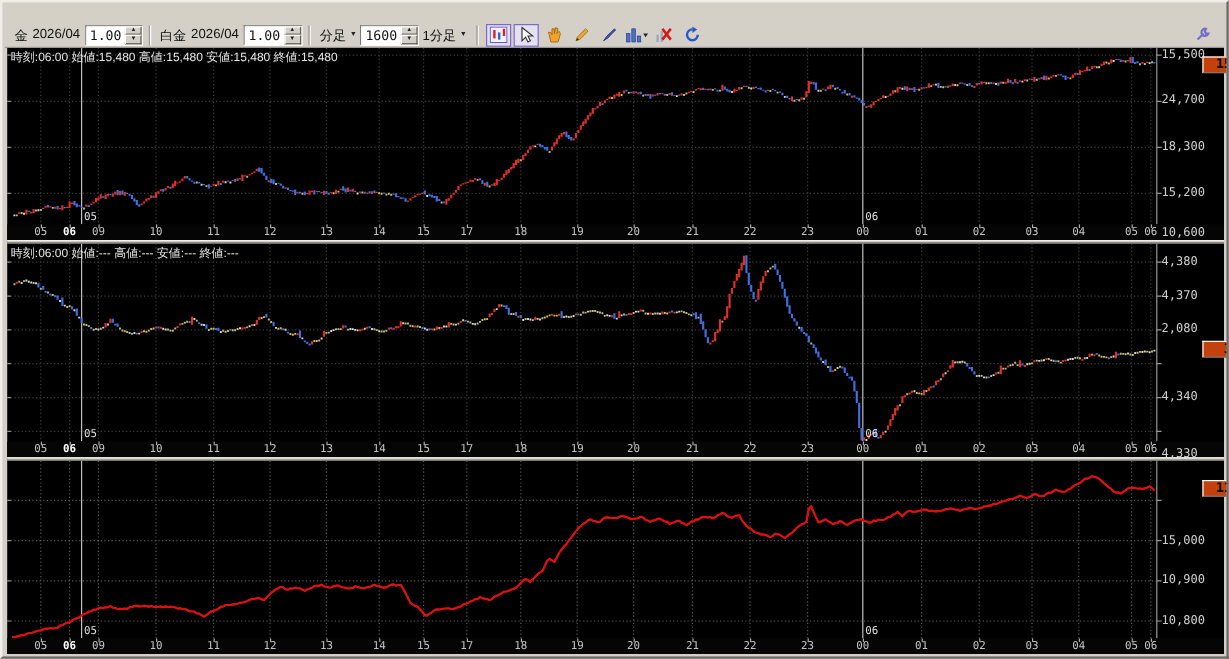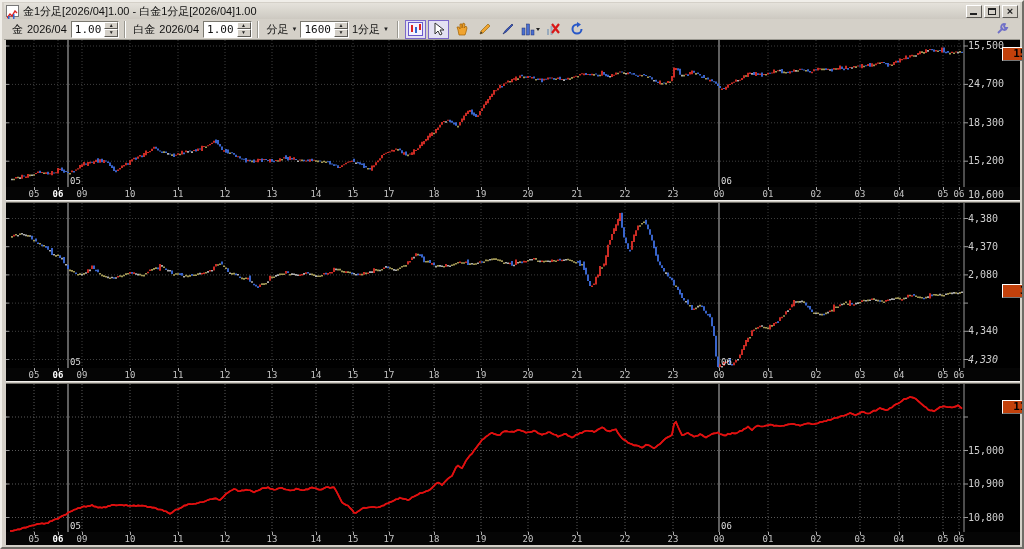--- a/index.html
+++ b/index.html
@@ -54,41 +54,20 @@
      border:1px solid;border-color:#fff #777 #777 #fff;color:#000;font-weight:bold;
      font-size:11px;line-height:12px;font-family:"DejaVu Sans Mono",monospace;text-align:right;
      padding-right:4px;z-index:4;}
   .datemark{position:absolute;font-size:9px;color:#ddd;font-family:"DejaVu Sans Mono",monospace;z-index:2;}
 </style>
 </head>
 <body>
 
 <div id="win">
 
-  <div id="titlebar">
-    <div id="title-icon">
-      <svg width="11" height="10" viewBox="0 0 11 10">
-        <polyline points="0,8 3,4 5,6 8,1 10,3" fill="none" stroke="#d22" stroke-width="1.4"></polyline>
-        <rect x="1" y="6" width="1.5" height="3" fill="#36c"></rect>
-        <rect x="6" y="4" width="1.5" height="5" fill="#36c"></rect>
-      </svg>
-    </div>
-    <span id="title-text">金1分足[2026/04]1.00 - 白金1分足[2026/04]1.00</span>
-    <div class="winbtns">
-      <div class="winbtn">
-          <div class="g-min"></div>
-        </div>
-      <div class="winbtn">
-          <div class="g-max"></div>
-        </div>
-      <div class="winbtn">
-          <div class="g-close">×</div>
-        </div>
-    </div>
-  </div>
 
   <div id="toolbar">
     <span class="tb-label">金</span>
     <span class="tb-month">2026/04</span>
     <div class="spin">
       <div class="val">1.00</div>
       <div class="btns">
           <div>▲</div>
           <div>▼</div>
         </div>
@@ -173,20 +152,21 @@
     <div class="iconbtn" id="wrench-btn">
       <svg width="14" height="14" viewBox="0 0 14 14">
         <path d="M3 11 L8 6 M10 2 A3 3 0 1 0 12 6 L10 6 L9 4 Z" fill="none" stroke="#7070c8" stroke-width="1.8"></path>
       </svg>
     </div>
   </div>
 
   <div id="chart">
 
     <div class="pane" id="pane0" style="top:0;height:160px;">
+      <div class="pane-header">時刻:06:00 始値:15,480 高値:15,480 安値:15,480 終値:15,480</div>
       <svg id="svg0" width="1014" height="147">
           <path d="M28 0V147M52 0V147M76 0V147M124 0V147M172 0V147M219 0V147M266 0V147M310 0V147M347 0V147M383 0V147M428 0V147M475 0V147M522 0V147M571 0V147M619 0V147M667 0V147M762 0V147M810 0V147M854 0V147M893 0V147M937 0V147M953 0V147" stroke="#3f3f3f" stroke-width="1" fill="none" stroke-dasharray="1,2"></path>
           <path d="M0 6.0H958M0 44.4H958M0 82.8H958M0 121.2H958" stroke="#3f3f3f" stroke-width="1" fill="none" stroke-dasharray="1,2"></path>
           <path d="M62 0V147M713 0V147" stroke="#c0c0c0" stroke-width="1" fill="none"></path>
           <path d="M958 0V147M958 6.0h4M0 6.0h3M958 44.4h4M0 44.4h3M958 82.8h4M0 82.8h3M958 121.2h4M0 121.2h3" stroke="#999" stroke-width="1" fill="none"></path>
           <path d="M10 136.9V138.4M16 134.7V138.7M20 136.4v1.6M22 134.1V137.7M30 133.1V134.1M32 131.4V133.1M36 131.9V132.9M40 132.3v1.6M44 133.3V134.3M46 131.1V135.2M50 132.3V133.3M52 127.9V133.4M54 128.7V129.9M66 130.4V132.2M70 129.5V130.8M72 128.2V129.5M74 125.0V128.5M76 124.3V127.0M78 121.9V125.5M82 122.0V125.9M84 121.7V123.5M88 121.3V124.0M90 119.7V122.1M94 119.2V122.7M98 119.9V123.1M112 129.6V131.0M114 127.9V129.6M116 125.4V127.9M118 124.9v1.6M120 122.7V125.2M124 120.3V124.9M126 119.3V121.4M128 117.7V119.3M132 116.6V118.8M134 115.1V116.6M138 113.0V116.9M140 110.6V115.2M142 112.0V113.0M144 111.1V112.2M146 108.7V111.1M148 106.7V108.7M170 114.7V115.7M172 113.2V114.7M176 110.7V114.5M180 110.6V112.2M188 109.9V110.9M192 108.5V110.9M196 105.7V110.9M198 106.0V107.0M202 105.3V106.3M204 104.0V105.3M206 102.8V104.0M208 100.7V102.8M218 110.2v1.6M232 116.2V117.2M242 119.8V121.3M250 120.8V121.8M252 118.7V122.2M254 119.0V120.3M258 119.1V120.1M264 118.9V122.4M270 120.0V121.0M274 118.2V121.6M278 117.2V118.4M284 116.3V119.9M288 117.3V119.7M294 119.6V120.6M300 120.4V121.4M304 119.3V121.7M308 119.7V120.8M334 127.1V128.1M336 125.3V127.1M338 124.3V125.3M340 122.7V124.3M342 121.7V122.7M344 121.2V122.2M346 120.7V121.7M366 125.6V130.7M368 125.2V127.3M370 122.2V125.2M372 120.6V122.2M374 118.3V120.6M376 115.0V118.3M378 113.8V115.0M380 112.7V113.8M382 112.1V113.1M384 111.5V112.5M386 109.8V111.5M388 110.1v1.6M390 108.4V109.8M398 112.3V114.8M404 113.6V114.6M406 112.2V115.0M408 109.2V114.4M410 109.9V111.1M412 108.2V109.9M414 104.8V108.2M416 101.8V105.9M418 100.9V104.3M420 99.1V101.2M422 95.8V100.3M424 93.2V97.6M426 92.2V95.9M430 89.1V93.3M432 87.5V90.0M434 84.8V87.5M436 81.9V84.8M438 81.1V82.1M442 79.8V80.8M454 82.0V85.5M456 78.5V82.0M458 75.4V80.3M460 72.8V76.1M462 70.8V74.0M464 69.9V72.1M472 75.3V77.0M474 70.9V75.3M476 68.2V70.9M478 64.4V68.2M480 61.3V65.1M482 59.0V63.2M484 56.1V59.7M486 53.7V56.9M488 50.1V54.7M490 50.2V51.3M492 48.2V50.2M494 44.7V48.3M498 43.6V46.0M500 42.4V43.6M502 40.4V42.4M506 39.0V42.2M508 38.2v1.6M510 36.6V40.7M514 35.5V38.0M522 36.0V38.1M526 36.9v1.6M534 38.4V40.0M538 38.8V40.4M542 37.5V39.5M546 37.4V38.5M552 37.5v1.6M556 39.1V40.1M562 37.8V39.6M568 36.5V37.7M570 35.8V36.8M574 34.1V35.4M576 33.3V34.3M578 33.6v1.6M582 34.0V35.0M586 33.8V35.3M596 30.7V35.7M606 34.0V37.0M608 34.8V35.8M610 32.6V34.8M614 31.5V32.5M622 32.6v1.6M634 34.8V35.8M654 40.5V44.3M662 41.0V43.1M666 36.1V41.2M668 27.5V37.5M670 27.9V30.0M680 33.8V34.8M684 32.1V34.4M686 30.6V34.2M704 39.8v1.6M716 48.4v1.6M720 46.8V49.8M722 44.6V47.8M724 44.1V45.1M726 42.4V44.1M728 41.7V42.7M730 39.4V41.7M734 39.7V40.7M736 37.9V40.1M738 35.3V38.2M742 32.8V37.1M744 32.6V34.0M750 32.0V36.1M754 33.6V35.0M758 34.1V35.1M762 32.8V34.5M766 32.6V33.6M768 29.4V33.2M772 30.2V31.2M784 31.2V33.4M788 29.6V31.8M794 28.8V30.0M806 31.7v1.6M808 29.2V31.2M812 27.7V30.5M814 28.3V29.4M822 28.7V30.0M828 28.0V29.7M832 28.1v1.6M834 25.6V29.4M840 25.8V28.9M844 26.9V28.1M848 26.1V27.6M852 25.5V26.5M856 24.1V28.2M862 24.1V26.0M866 23.2V26.8M870 23.6v1.6M872 22.4V23.8M876 21.9V22.9M884 24.3V25.3M888 22.0V25.0M890 20.7V22.7M894 18.6V22.6M896 18.9V20.2M898 18.3V19.3M900 15.4V19.2M904 15.3V17.4M906 14.7V16.2M912 13.1V15.1M914 11.3V14.2M920 9.3V12.9M924 9.1V10.1M930 10.0V11.5M936 7.4V12.5M946 11.7V13.1M950 11.4V12.4" stroke="#e23028" stroke-width="1.8" fill="none"></path>
           <path d="M18 135.6V136.6M34 130.8V132.9M42 131.7V134.6M48 132.6V133.6M56 127.5V131.1M58 129.5V132.7M60 131.0V132.1M62 132.1V133.1M68 130.9v1.6M80 123.5V124.7M86 121.7V122.7M92 118.3V122.7M96 118.7V122.2M100 120.6V121.6M102 121.6V123.1M104 122.4V125.9M106 125.3V128.0M108 126.6V131.0M110 130.3V132.2M122 123.2v1.6M130 117.4V119.8M136 115.6v1.6M150 106.7V108.7M152 108.5V110.5M154 110.4V111.4M156 111.5v1.6M160 111.6V113.0M164 113.4V114.4M168 113.5V117.0M178 112.6v1.6M184 110.4V111.4M190 109.2V111.5M194 108.5V109.5M210 99.5V103.2M212 100.1V104.6M214 104.0V106.4M216 106.4V110.0M220 109.1V112.7M222 109.5V113.6M226 112.2V113.2M228 113.0V114.8M230 114.8V117.0M234 116.2V118.4M236 118.4V119.4M238 118.7V119.8M240 117.9V122.5M244 119.7v1.6M248 119.5V122.7M256 118.6V122.0M260 119.1V120.1M262 119.9V120.9M266 119.1V121.7M268 120.7v1.6M280 115.2V118.9M282 117.1V120.4M286 118.1V119.6M290 119.0V120.0M298 119.8V121.3M302 119.4V121.2M306 118.8V120.9M314 120.4V121.4M322 121.3V122.3M324 121.0V124.4M326 123.4V124.4M328 124.3v1.6M330 124.6V125.6M332 125.3V128.1M348 118.7V122.1M352 121.9v1.6M354 122.2V124.5M356 123.4V125.0M358 123.3V127.9M360 125.9V127.6M364 127.9V129.4M394 108.6V110.3M396 110.3V113.3M400 111.5V115.6M444 79.8V82.2M446 80.8V82.8M448 82.5V84.6M450 82.3V85.7M466 69.6V74.4M468 72.5V75.8M470 74.1V77.0M496 46.0v1.6M516 34.7V36.2M520 36.5V37.7M524 36.3V37.3M528 36.4V38.5M532 38.4V40.0M536 38.4V42.3M540 38.8V39.8M544 37.5V38.5M548 38.1v1.6M554 36.8V39.8M560 38.8V39.8M580 33.1V34.9M584 34.0V35.3M590 33.6V34.6M592 34.8v1.6M598 32.1V34.8M600 34.0V36.2M602 34.7V37.0M616 31.5V32.6M624 32.1V33.4M626 33.4V34.4M628 32.9V34.7M630 34.7V35.7M632 35.5v1.6M638 34.0V35.2M640 35.1V36.1M644 36.0V37.2M646 37.2V39.4M650 39.7V41.7M652 41.7V42.9M658 42.5V43.5M672 28.3V30.4M674 28.8V34.8M682 34.3v1.6M688 30.7V32.8M692 32.6V34.1M694 34.1V35.5M696 36.4v1.6M698 35.1V37.9M702 37.5V39.5M706 39.3V41.3M708 41.3V42.3M710 41.5V43.7M712 43.6V45.9M714 45.9V48.0M718 47.9V48.9M748 31.9V34.9M752 33.2V35.0M756 32.6V36.7M764 32.7V33.7M776 28.9V33.3M782 31.8V32.9M786 31.2V32.2M796 28.8V29.8M798 29.6V30.6M802 29.2V31.5M804 31.0v1.6M810 29.2V30.2M820 28.3V30.0M826 28.7V31.5M836 26.6V28.9M838 28.6v1.6M842 28.1v1.6M854 25.6V26.6M860 25.2V26.2M864 23.0V26.7M878 21.9V23.0M880 23.0V24.3M882 22.9V26.7M892 20.8v1.6M902 17.5v1.6M926 9.1V10.2M928 9.6V11.7M934 10.0V11.0M938 7.5V12.5M940 11.7v1.6M942 11.0V12.7M956 11.7V13.0" stroke="#3f6fe0" stroke-width="1.8" fill="none"></path>
           <path d="M8 138.7v1.6M12 136.7v1.6M24 134.6v1.6M28 134.2v1.6M38 132.4v1.6M64 133.0v1.6M158 111.3v1.6M166 114.3v1.6M174 113.7v1.6M200 106.5v1.6M224 112.5v1.6M246 120.6v1.6M272 120.2v1.6M276 118.9v1.6M296 119.6v1.6M310 120.2v1.6M312 120.6v1.6M316 121.4v1.6M318 120.7v1.6M320 121.5v1.6M362 127.9v1.6M392 109.1v1.6M402 114.6v1.6M428 92.7v1.6M452 85.8v1.6M504 40.9v1.6M512 38.3v1.6M518 36.6v1.6M530 38.9v1.6M550 38.4v1.6M564 38.3v1.6M566 37.1v1.6M572 35.9v1.6M588 34.1v1.6M594 34.7v1.6M612 32.7v1.6M618 32.3v1.6M636 35.0v1.6M642 36.4v1.6M656 43.1v1.6M660 42.8v1.6M664 41.5v1.6M678 34.8v1.6M690 33.1v1.6M700 37.9v1.6M740 35.2v1.6M760 34.0v1.6M770 31.0v1.6M778 31.6v1.6M780 31.9v1.6M792 30.2v1.6M800 30.0v1.6M816 28.6v1.6M818 28.6v1.6M830 28.2v1.6M850 26.3v1.6M858 25.7v1.6M868 24.6v1.6M874 22.4v1.6M886 24.5v1.6M908 15.2v1.6M916 11.3v1.6M918 12.1v1.6M932 10.5v1.6M944 12.8v1.6M948 12.5v1.6M954 11.1v1.6" stroke="#c8bc6a" stroke-width="1.6" fill="none"></path>
           <path d="M6 138.7v1.6M14 137.3v1.6M26 134.4v1.6M162 113.1v1.6M182 111.1v1.6M186 111.3v1.6M292 120.5v1.6M350 122.5v1.6M440 81.2v1.6M558 39.3v1.6M604 35.9v1.6M620 33.0v1.6M648 39.9v1.6M676 34.8v1.6M732 40.0v1.6M746 33.1v1.6M774 29.7v1.6M790 30.1v1.6M824 29.2v1.6M846 27.2v1.6M910 15.2v1.6M922 10.1v1.6M952 11.8v1.6" stroke="#d8d8d8" stroke-width="1.6" fill="none"></path>
         </svg>
@@ -235,20 +215,21 @@
           <div class="hl" style="left: 893px;">04</div>
           <div class="tick" style="left: 937px;"></div>
           <div class="hl" style="left: 937px;">05</div>
           <div class="tick" style="left: 953px;"></div>
           <div class="hl" style="left: 953px;">06</div>
         </div>
     </div>
     <div class="divider" style="top:160px;"></div>
 
     <div class="pane" id="pane1" style="top:163px;height:178px;">
+      <div class="pane-header">時刻:06:00 始値:--- 高値:--- 安値:--- 終値:---</div>
       <svg id="svg1" width="1014" height="165">
           <path d="M28 0V165M52 0V165M76 0V165M124 0V165M172 0V165M219 0V165M266 0V165M310 0V165M347 0V165M383 0V165M428 0V165M475 0V165M522 0V165M571 0V165M619 0V165M667 0V165M762 0V165M810 0V165M854 0V165M893 0V165M937 0V165M953 0V165" stroke="#3f3f3f" stroke-width="1" fill="none" stroke-dasharray="1,2"></path>
           <path d="M0 15.5H958M0 43.7H958M0 71.9H958M0 100.1H958M0 128.3H958M0 156.5H958" stroke="#3f3f3f" stroke-width="1" fill="none" stroke-dasharray="1,2"></path>
           <path d="M62 0V165M713 0V165" stroke="#c0c0c0" stroke-width="1" fill="none"></path>
           <path d="M958 0V165M958 15.5h4M0 15.5h3M958 43.7h4M0 43.7h3M958 71.9h4M0 71.9h3M958 100.1h4M0 100.1h3M958 128.3h4M0 128.3h3M958 156.5h4M0 156.5h3" stroke="#999" stroke-width="1" fill="none"></path>
           <path d="M8 31.8v1.6M82 66.2V69.9M86 62.6V66.1M112 72.9v1.6M124 69.1v1.6M128 69.3v1.6M142 68.7v1.6M144 66.5v1.6M154 61.0V67.7M196 70.0v1.6M198 69.4v1.6M204 67.0v1.6M208 63.6V67.6M210 60.9V63.6M242 74.8v1.6M254 81.4V84.0M264 72.8V77.7M280 68.1V70.7M294 71.4v1.6M296 70.9v1.6M300 69.3v1.6M318 69.9v1.6M322 70.1v1.6M324 68.9v1.6M326 68.9v1.6M328 64.7V69.0M340 68.3v1.6M354 70.7v1.6M358 69.1V71.7M362 69.4v1.6M368 65.3V69.9M378 64.5v1.6M402 58.2V61.4M404 57.9v1.6M406 54.3V57.0M410 50.3V53.2M426 60.1v1.6M440 61.0V63.8M454 58.5v1.6M460 58.5v1.6M474 58.2v1.6M504 59.7v1.6M510 56.4V62.1M518 57.8v1.6M520 58.0v1.6M528 55.0v1.6M536 57.4v1.6M546 56.5V59.1M552 56.5v1.6M556 56.7v1.6M586 82.5v1.6M588 80.5v1.6M590 73.7V81.4M592 71.6V74.4M594 63.1V73.1M598 60.6V63.6M600 52.3V62.2M602 41.8V53.9M604 36.9V41.8M606 30.9V36.9M608 25.3V31.0M610 21.2V28.0M612 16.0V22.4M614 10.1V17.9M626 37.9V46.8M628 31.5V39.0M630 27.3V32.9M632 22.6V27.3M688 105.5v1.6M714 161.3V164.0M718 158.9V162.7M720 158.4v1.6M728 159.5V162.2M730 156.9V159.5M734 151.6V155.2M736 146.3V152.0M738 142.1V147.1M740 137.1V143.2M742 134.8V139.0M746 127.3V132.9M748 126.4v1.6M752 124.1v1.6M754 122.7v1.6M764 121.7V126.5M768 120.0V122.9M770 118.9v1.6M774 114.3V118.0M776 113.7v1.6M780 108.3V111.4M784 105.5v1.6M786 101.3V104.2M788 96.9V103.2M824 107.4v1.6M828 101.6V108.8M834 101.6v1.6M844 97.2V103.1M848 101.2v1.6M856 97.3v1.6M866 95.4v1.6M880 97.1v1.6M882 96.5v1.6M896 96.1v1.6M902 91.7V94.6M906 92.2v1.6M924 90.2V95.5" stroke="#e23028" stroke-width="1.8" fill="none"></path>
           <path d="M26 32.7V36.6M30 35.4V38.5M32 39.4v1.6M36 41.6v1.6M40 43.1v1.6M42 43.3V46.7M46 44.9V51.9M54 52.3V55.0M58 54.1V60.2M62 61.7V66.1M70 69.5v1.6M88 62.6V65.9M90 66.7v1.6M92 66.6V69.2M108 74.2v1.6M126 69.1v1.6M152 64.6v1.6M160 65.5v1.6M166 67.4V70.9M174 70.3v1.6M176 70.1V72.8M186 71.1v1.6M216 58.4V61.6M222 65.3V68.9M230 70.6v1.6M234 73.4v1.6M244 72.5V78.7M248 80.7v1.6M250 81.8v1.6M252 83.3v1.6M282 68.3v1.6M302 68.9v1.6M320 69.8v1.6M346 69.6v1.6M352 70.6v1.6M382 63.6v1.6M414 51.3v1.6M416 51.3V54.6M418 53.4V59.2M424 57.1V60.1M428 59.6V62.3M462 56.4V62.1M476 58.2v1.6M506 58.0V62.7M516 58.6v1.6M554 55.8v1.6M572 58.1v1.6M574 57.3V63.1M578 58.4V66.9M580 64.7V71.6M582 71.4V78.0M584 78.0V83.1M616 9.8V24.8M618 24.2V34.4M620 34.4V40.2M622 40.2V46.1M624 46.8v1.6M640 16.8V21.6M642 21.6V26.2M644 26.2V31.8M646 31.8V37.6M648 37.6V45.2M650 43.8V52.7M652 51.4V58.4M654 58.4V62.3M656 62.3V65.0M658 65.0V68.4M662 69.4V73.4M664 73.7v1.6M666 74.7V77.2M668 76.7V82.4M672 83.8V87.0M674 86.5V91.6M676 90.0V94.9M678 94.9V97.4M682 96.6V101.4M686 102.0V107.0M696 102.5v1.6M698 103.3V107.8M700 107.8V110.4M702 110.9v1.6M704 110.8V114.3M706 114.3V123.2M708 122.9V132.9M710 132.7V153.6M712 153.6V164.0M724 155.2V161.4M726 161.0v1.6M772 118.3v1.6M800 99.5V102.4M802 102.8v1.6M804 102.9V106.4M806 106.4V109.1M818 110.7v1.6M846 100.0v1.6M874 97.2v1.6M908 91.1v1.6M918 94.7v1.6M926 91.6v1.6" stroke="#3f6fe0" stroke-width="1.8" fill="none"></path>
           <path d="M6 33.1v1.6M10 30.9v1.6M14 30.5v1.6M22 32.1v1.6M28 36.9v1.6M34 40.0v1.6M38 42.0v1.6M50 52.1v1.6M52 51.4v1.6M64 66.6v1.6M66 67.1v1.6M68 68.0v1.6M72 71.0v1.6M74 70.3v1.6M78 70.1v1.6M94 69.9v1.6M96 71.6v1.6M98 72.3v1.6M100 72.9v1.6M104 74.4v1.6M114 72.2v1.6M116 72.6v1.6M118 71.7v1.6M120 70.3v1.6M122 70.0v1.6M134 70.8v1.6M136 71.7v1.6M138 71.8v1.6M140 70.0v1.6M146 66.1v1.6M148 65.1v1.6M150 64.3v1.6M158 63.4v1.6M168 71.2v1.6M170 70.2v1.6M172 70.2v1.6M180 71.8v1.6M182 72.6v1.6M184 72.1v1.6M188 71.4v1.6M190 71.4v1.6M192 70.3v1.6M200 69.0v1.6M212 61.2v1.6M214 60.5v1.6M218 62.4v1.6M220 64.5v1.6M226 70.1v1.6M228 69.8v1.6M236 74.6v1.6M238 75.1v1.6M240 74.4v1.6M256 80.3v1.6M258 80.3v1.6M260 80.0v1.6M266 73.6v1.6M268 73.4v1.6M274 70.6v1.6M276 70.5v1.6M278 70.5v1.6M284 70.9v1.6M306 70.6v1.6M308 71.3v1.6M312 72.5v1.6M314 72.5v1.6M316 71.9v1.6M332 65.8v1.6M334 65.8v1.6M336 67.6v1.6M338 68.1v1.6M342 68.3v1.6M344 68.7v1.6M356 70.8v1.6M360 69.6v1.6M370 66.1v1.6M372 66.6v1.6M376 65.9v1.6M384 64.2v1.6M386 65.0v1.6M392 65.8v1.6M394 64.4v1.6M396 62.9v1.6M398 62.2v1.6M400 62.1v1.6M412 50.8v1.6M420 57.9v1.6M422 57.8v1.6M432 62.1v1.6M438 63.0v1.6M446 61.4v1.6M448 60.8v1.6M450 60.0v1.6M452 59.0v1.6M456 59.2v1.6M458 59.2v1.6M464 60.3v1.6M468 60.4v1.6M470 60.2v1.6M478 58.5v1.6M480 56.6v1.6M482 56.7v1.6M486 55.6v1.6M488 55.3v1.6M490 55.3v1.6M492 56.2v1.6M494 56.6v1.6M496 57.3v1.6M498 59.4v1.6M514 58.3v1.6M522 57.0v1.6M530 55.1v1.6M532 57.4v1.6M538 57.8v1.6M540 57.4v1.6M548 57.0v1.6M550 57.5v1.6M562 55.7v1.6M564 56.4v1.6M566 57.0v1.6M568 58.2v1.6M570 58.9v1.6M576 60.9v1.6M596 64.2v1.6M634 22.2v1.6M636 20.0v1.6M638 18.4v1.6M670 82.5v1.6M684 102.0v1.6M690 104.6v1.6M694 101.8v1.6M744 133.9v1.6M750 124.7v1.6M758 123.7v1.6M760 124.0v1.6M762 124.4v1.6M766 122.1v1.6M778 112.2v1.6M792 98.1v1.6M798 98.3v1.6M808 109.5v1.6M812 109.4v1.6M816 110.8v1.6M820 109.6v1.6M826 106.8v1.6M830 103.4v1.6M832 103.4v1.6M838 100.1v1.6M840 98.5v1.6M842 100.5v1.6M854 99.0v1.6M858 96.7v1.6M862 96.6v1.6M868 95.3v1.6M872 96.8v1.6M876 97.2v1.6M878 98.4v1.6M890 94.4v1.6M892 94.3v1.6M894 94.8v1.6M898 94.8v1.6M904 91.7v1.6M910 92.4v1.6M912 93.5v1.6M914 93.6v1.6M916 94.0v1.6M920 93.8v1.6M928 91.0v1.6M930 91.1v1.6M932 91.4v1.6M936 91.6v1.6M938 92.0v1.6M942 90.1v1.6M944 89.4v1.6M950 89.2v1.6M954 89.1v1.6" stroke="#c8bc6a" stroke-width="1.6" fill="none"></path>
           <path d="M12 32.0v1.6M16 30.0v1.6M18 31.0v1.6M20 31.6v1.6M24 32.2v1.6M44 47.0v1.6M48 50.9v1.6M56 54.8v1.6M60 60.9v1.6M76 70.8v1.6M80 69.2v1.6M84 66.6v1.6M102 73.6v1.6M106 73.7v1.6M110 74.2v1.6M130 70.2v1.6M132 70.8v1.6M156 62.1v1.6M162 66.8v1.6M164 67.0v1.6M178 72.9v1.6M194 69.8v1.6M202 68.1v1.6M206 67.0v1.6M224 69.4v1.6M232 71.0v1.6M246 78.2v1.6M262 78.3v1.6M270 72.1v1.6M272 71.3v1.6M286 70.3v1.6M288 70.5v1.6M290 71.1v1.6M292 71.5v1.6M298 70.1v1.6M304 70.4v1.6M310 72.3v1.6M330 65.6v1.6M348 70.0v1.6M350 71.0v1.6M364 68.3v1.6M366 68.3v1.6M374 66.7v1.6M380 63.1v1.6M388 66.1v1.6M390 66.4v1.6M408 53.8v1.6M430 62.8v1.6M434 62.1v1.6M436 62.4v1.6M442 61.9v1.6M444 62.4v1.6M466 60.0v1.6M472 59.5v1.6M484 55.9v1.6M500 58.9v1.6M502 59.4v1.6M508 61.7v1.6M512 59.0v1.6M524 55.9v1.6M526 55.9v1.6M534 57.6v1.6M542 57.4v1.6M544 57.7v1.6M558 56.5v1.6M560 55.9v1.6M660 69.3v1.6M680 97.9v1.6M692 102.8v1.6M716 162.9v1.6M722 157.5v1.6M732 155.9v1.6M756 122.2v1.6M782 107.3v1.6M790 98.2v1.6M794 98.1v1.6M796 97.6v1.6M810 109.4v1.6M814 110.7v1.6M822 108.8v1.6M836 100.7v1.6M850 99.8v1.6M852 99.3v1.6M860 96.9v1.6M864 96.4v1.6M870 96.5v1.6M884 96.0v1.6M886 95.3v1.6M888 95.4v1.6M900 94.5v1.6M922 93.3v1.6M934 90.8v1.6M940 90.4v1.6M946 89.6v1.6M948 89.1v1.6M952 89.7v1.6M956 88.4v1.6" stroke="#d8d8d8" stroke-width="1.6" fill="none"></path>
         </svg>
@@ -371,21 +352,21 @@
         <div class="ylabel" style="top: 39px;">24,700</div>
         <div class="ylabel" style="top: 78px;">18,300</div>
         <div class="ylabel" style="top: 116px;">15,200</div>
         <div class="ylabel" style="top: 150px;">10,600</div>
         <div class="datemark" style="left: 64px; top: 136px;">05</div>
         <div class="datemark" style="left: 715px; top: 136px;">06</div>
         <div class="ylabel" style="top: 174px;">4,380</div>
         <div class="ylabel" style="top: 202px;">4,370</div>
         <div class="ylabel" style="top: 230px;">2,080</div>
         <div class="ylabel" style="top: 286px;">4,340</div>
-        <div class="ylabel" style="top: 315px; font-style: italic;">4,330</div>
+        <div class="ylabel" style="top: 334px;">4,330</div>
         <div class="datemark" style="left: 64px; top: 317px;">05</div>
         <div class="datemark" style="left: 715px; top: 317px;">06</div>
         <div class="ylabel" style="top: 406px;">15,000</div>
         <div class="ylabel" style="top: 439px;">10,900</div>
         <div class="ylabel" style="top: 473px;">10,800</div>
         <div class="datemark" style="left: 64px; top: 481px;">05</div>
         <div class="datemark" style="left: 715px; top: 481px;">06</div>
       </div>
   </div>
 </div>

